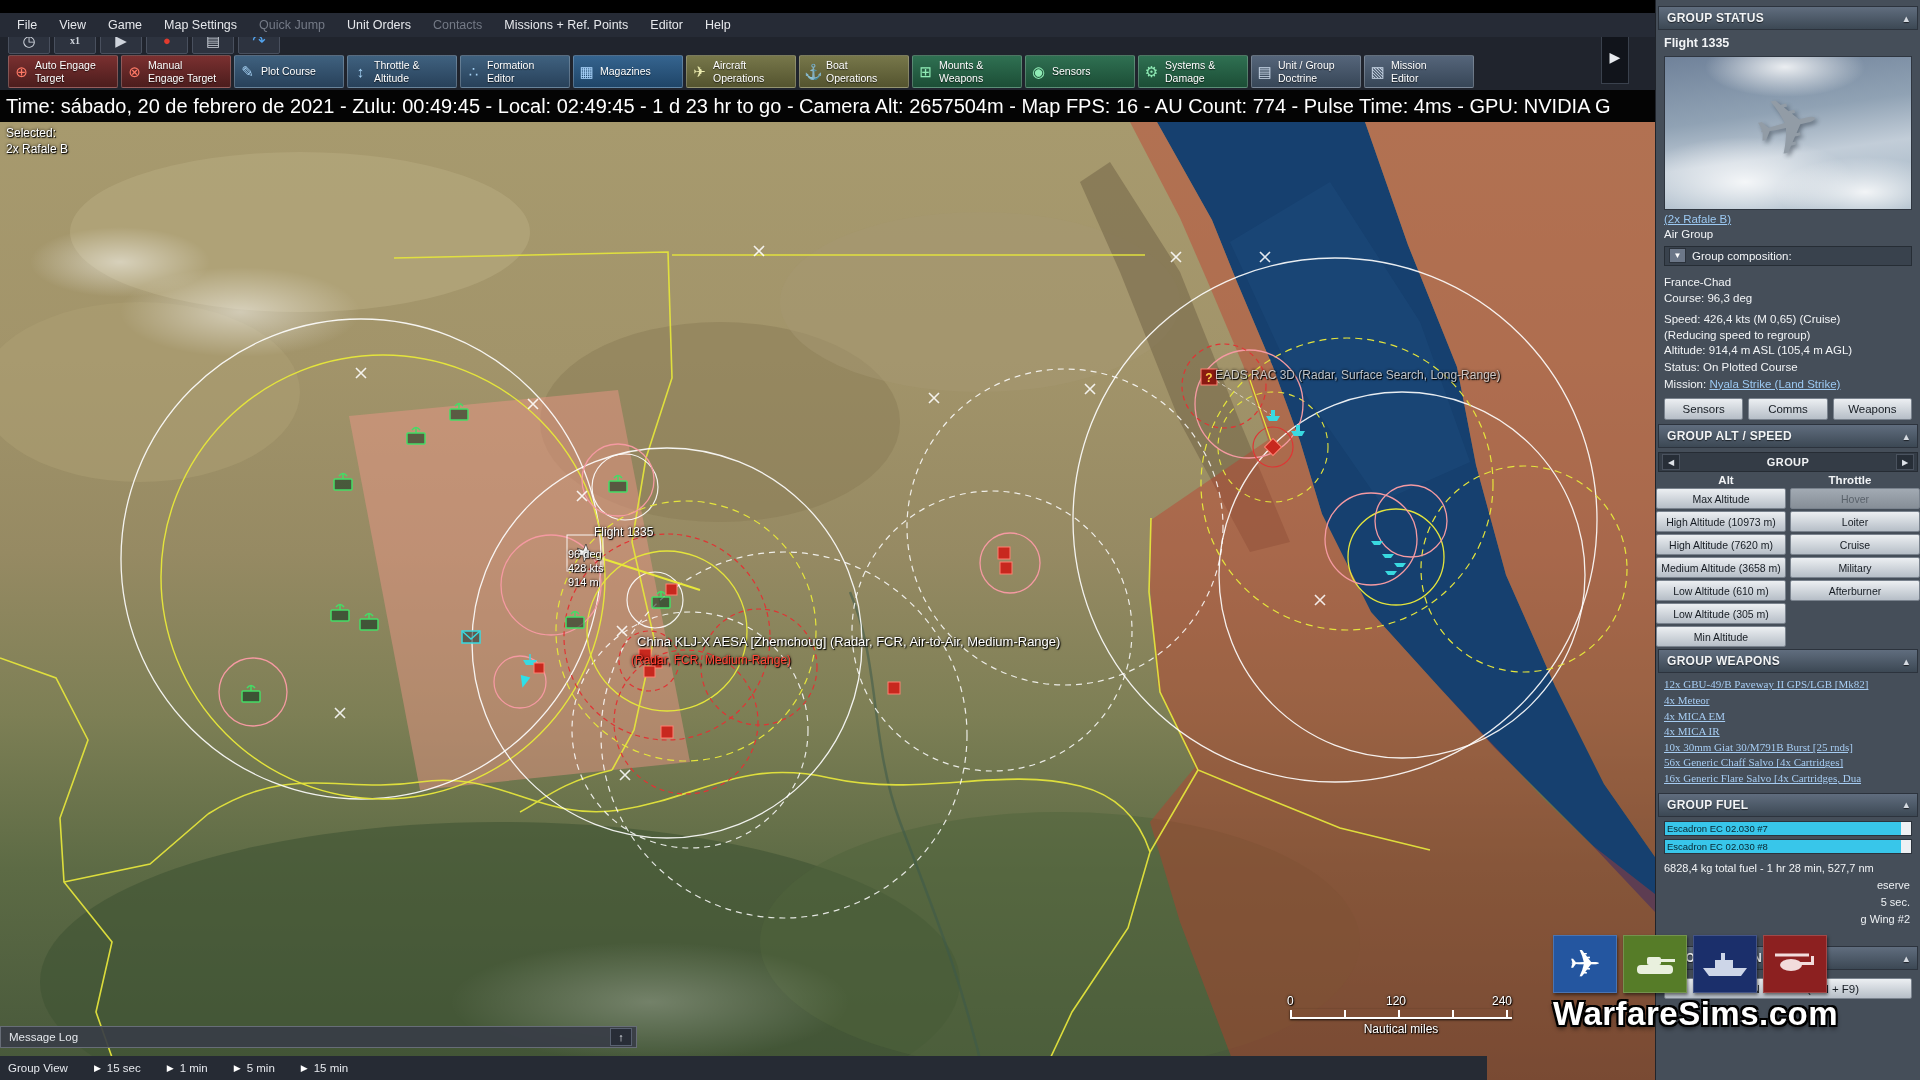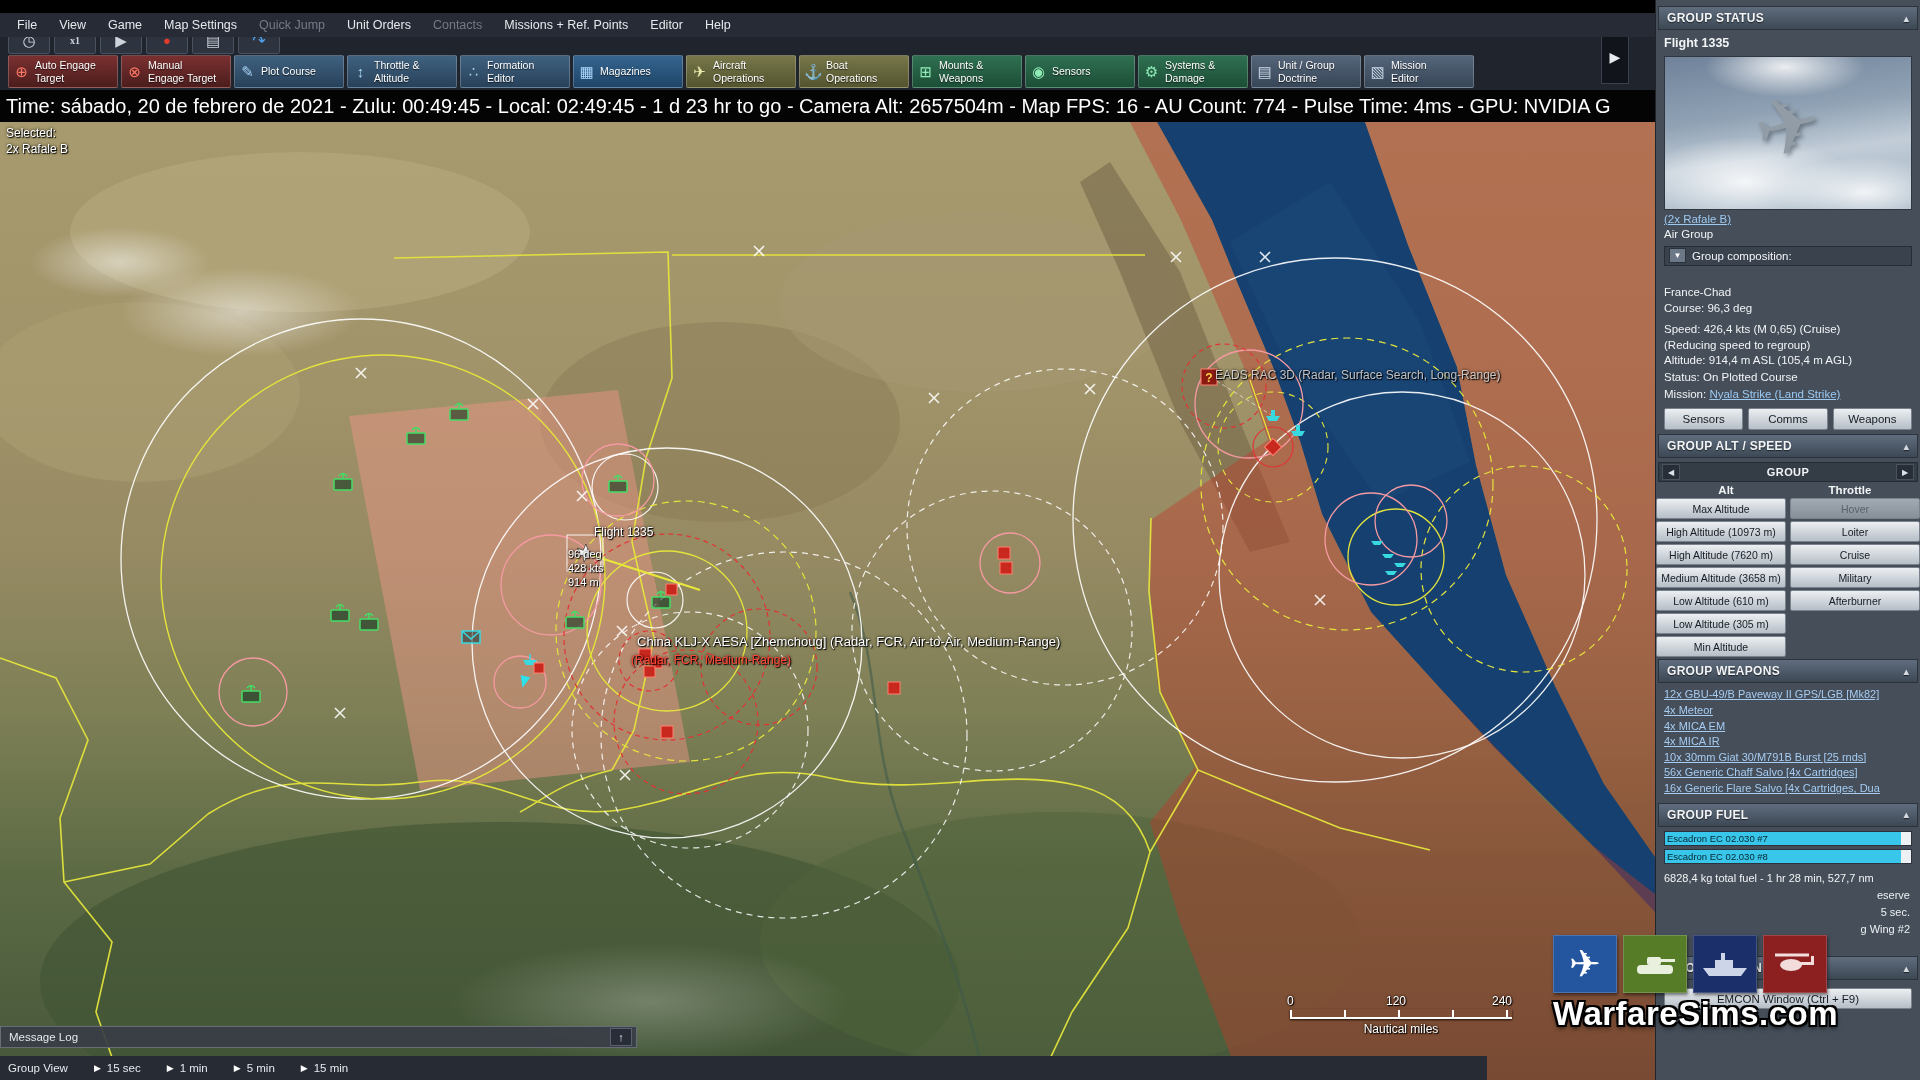--- a/index.html
+++ b/index.html
@@ -104,21 +104,21 @@
                   font-size:8px;display:flex;align-items:center;justify-content:center;}
   .group-nav .gl{font-weight:bold;font-size:11px;letter-spacing:.4px;}
   .colhead{display:flex;margin:2px 8px;}
   .colhead div{flex:1;text-align:center;font-weight:bold;font-size:11.5px;}
   .alt-grid{margin:2px 0;}
   .alt-row{display:flex;gap:4px;margin-bottom:2px;}
   .alt-row .sb-btn{height:19px;font-size:10.5px;padding:0 2px;}
   .alt-row .sb-btn.disabled{background:linear-gradient(#a2aab3,#868e97);color:#5a626b;}
   .alt-row .sb-btn.empty{visibility:hidden;}
   .wpn-link{display:block;color:#a6ccf2;text-decoration:underline;font-size:11px;line-height:1.42;
-            padding:0 8px;white-space:nowrap;overflow:hidden;}
+            padding:0 8px;white-space:nowrap;overflow:hidden;font-family:Liberation Serif, serif;}
   .fuel-row{position:relative;height:13px;margin:3px 8px;background:#eef1f4;border:1px solid #2c333c;}
   .fuel-fill{position:absolute;left:0;top:0;bottom:0;background:#38c6ea;}
   .fuel-lbl{position:absolute;left:2px;top:0;font-size:9.5px;line-height:13px;color:#08242e;z-index:2;}
   .fuel-summary{padding:4px 0 0 8px;font-size:11px;line-height:1.3;}
   .fuel-frags{text-align:right;padding:2px 10px;font-size:11px;line-height:1.55;color:#eef1f4;}
   .emcon-btn{margin:8px 8px 0 8px;height:19px;}
 
   
   .watermark{position:absolute;left:1553px;top:935px;width:354px;z-index:50;}
   .wm-tiles{display:flex;gap:6px;}
@@ -528,21 +528,21 @@
   </div>
 
   <a class="sb-link">(2x Rafale B)</a>
   <div class="sb-text">Air Group</div>
 
   <div class="comp-bar">
     <span class="dd">▼</span>
     <span>Group composition:</span>
   </div>
 
-  <div class="sb-text" style="margin-top:18px">France-Chad</div>
+  <div class="sb-text" style="margin-top:8px">France-Chad</div>
   <div class="sb-text" style="">Course: 96,3 deg</div>
   <div class="sb-text" style="margin-top:4px">Speed: 426,4 kts (M 0,65) (Cruise)</div>
   <div class="sb-note">(Reducing speed to regroup)</div>
   <div class="sb-text">Altitude: 914,4 m ASL (105,4 m AGL)</div>
   <div class="sb-text">Status: On Plotted Course</div>
   <div class="sb-text"><span>Mission: </span><a style="color:#9cc9f2;text-decoration:underline">Nyala Strike (Land Strike)</a></div>
 
   <div class="sb-btnrow">
     <div class="sb-btn">Sensors</div>
     <div class="sb-btn">Comms</div>

